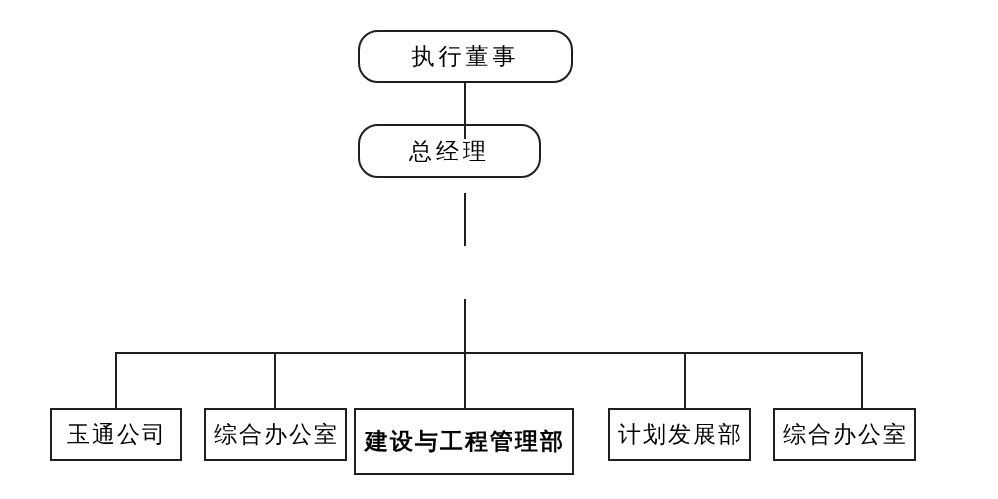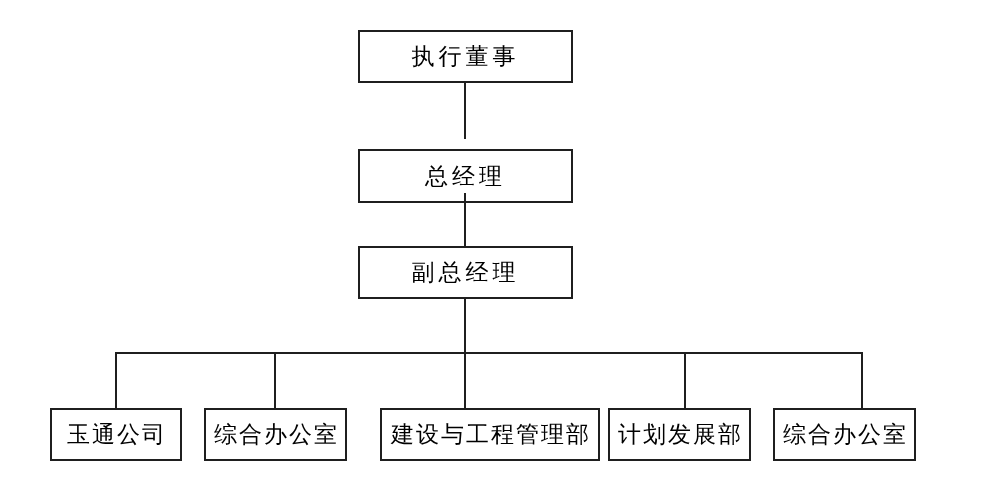--- a/index.html
+++ b/index.html
@@ -24,66 +24,63 @@
     position: absolute;
     border: 2px solid var(--line, #1f1f1f);
     background: var(--background, #ffffff);
     display: flex;
     align-items: center;
     justify-content: center;
     color: var(--text, #000000);
     font-size: 23px;
     white-space: nowrap;
   }
-  .node.top { letter-spacing: 4px; padding-left: 0; }
+  .node.top { letter-spacing: 4px; padding-left: 0; border-radius: 20px; }
   .node.dept { letter-spacing: 2px; padding-left: 2px; }
   .line {
     position: absolute;
     background: var(--line, #1f1f1f);
   }
   .line.v { width: 2px; }
   .line.h { height: 2px; }
 </style>
 </head>
 <body>
 
 <div class="canvas">
 
   <div class="node top" style="left:358px; top:30px; width:215px; height:53px;">
     <span>执行董事</span>
   </div>
 
-  <div class="node top" style="left:358px; top:149px; width:215px; height:54px;">
+  <div class="node top" style="left:358px; top:124px; width:183px; height:54px;">
     <span>总经理</span>
   </div>
 
-  <div class="node top" style="left:358px; top:246px; width:215px; height:53px;">
-    <span>副总经理</span>
-  </div>
 
   <div class="line v" style="left:464px; top:83px;  height:56px;"></div>
   <div class="line v" style="left:464px; top:193px; height:53px;"></div>
   <div class="line v" style="left:464px; top:299px; height:109px;"></div>
 
   <div class="line h" style="left:115px; top:352px; width:748px;"></div>
 
   <div class="line v" style="left:115px; top:353px; height:55px;"></div>
   <div class="line v" style="left:274px; top:353px; height:55px;"></div>
   <div class="line v" style="left:684px; top:353px; height:55px;"></div>
   <div class="line v" style="left:861px; top:353px; height:55px;"></div>
 
   <div class="node dept" style="left:50px; top:408px; width:132px; height:53px;">
     <span>玉通公司</span>
   </div>
 
   <div class="node dept" style="left:204px; top:408px; width:143px; height:53px;">
     <span>综合办公室</span>
   </div>
 
-  <div class="node dept" style="left:380px; top:408px; width:220px; height:53px;">
+  <div class="node dept" style="left:354px; top:408px; width:220px; height:67px;font-weight:bold;">
     <span>建设与工程管理部</span>
   </div>
 
   <div class="node dept" style="left:608px; top:408px; width:143px; height:53px;">
     <span>计划发展部</span>
   </div>
 
   <div class="node dept" style="left:773px; top:408px; width:143px; height:53px;text-align:right;">
     <span>综合办公室</span>
   </div>

